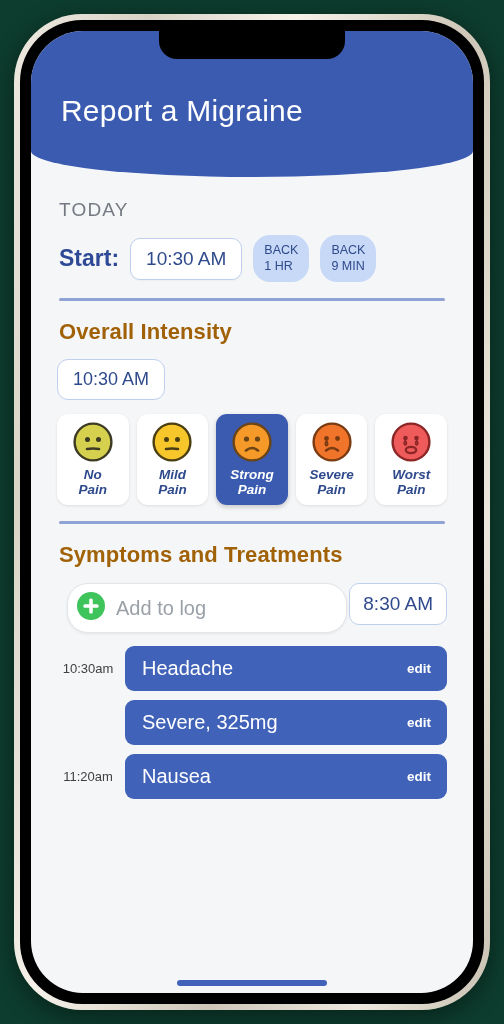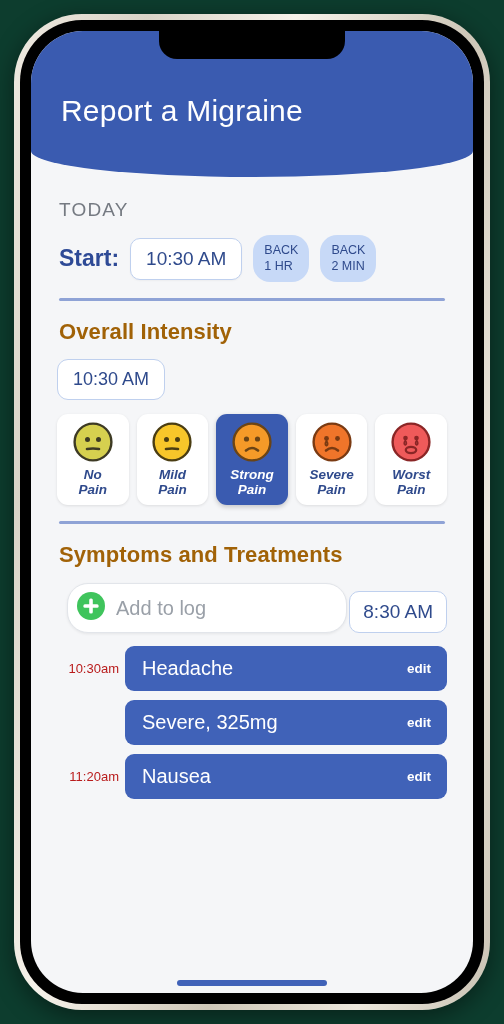--- a/index.html
+++ b/index.html
@@ -191,21 +191,21 @@
     border: 1.7px solid #6d86cc;
     border-radius: 19px;
     color: #4664b8;
     font-size: 17px;
     padding: 8px 28px;
   }
 
   
   #add-log-row {
     display: flex;
-    align-items: flex-end;
+    align-items: flex-start;
     gap: 2px;
     margin-top: 15px;
     padding-left: 10px;
   }
   #add-log-field {
     flex: 1;
     display: flex;
     align-items: center;
     gap: 10px;
     background: #ffffff;
@@ -231,23 +231,23 @@
 
   #log-list { margin-top: 13px; }
   .log-row {
     display: flex;
     align-items: center;
     margin-bottom: 9px;
   }
   .log-time {
     width: 68px;
     flex: none;
-    color: #b91c1c;
+    color: #404040;
     font-size: 13px;
-    text-align: right;
+    text-align: center;
     padding-right: 6px;
     box-sizing: border-box;
   }
   .log-entry {
     flex: 1;
     display: flex;
     align-items: center;
     justify-content: space-between;
     background: #4062b8;
     border-radius: 9px;
@@ -295,21 +295,21 @@
 
         <div id="start-row">
           <div id="start-label">Start:</div>
           <div class="time-field">10:30 AM</div>
           <div class="back-pill">
             <div>BACK</div>
             <div>1 HR</div>
           </div>
           <div class="back-pill">
             <div>BACK</div>
-            <div>2 MIN</div>
+            <div>9 MIN</div>
           </div>
         </div>
 
         <div class="divider"></div>
 
         <div class="section-title">Overall Intensity</div>
 
         <div id="intensity-time-wrap">
           <div id="intensity-time">10:30 AM</div>
         </div>

